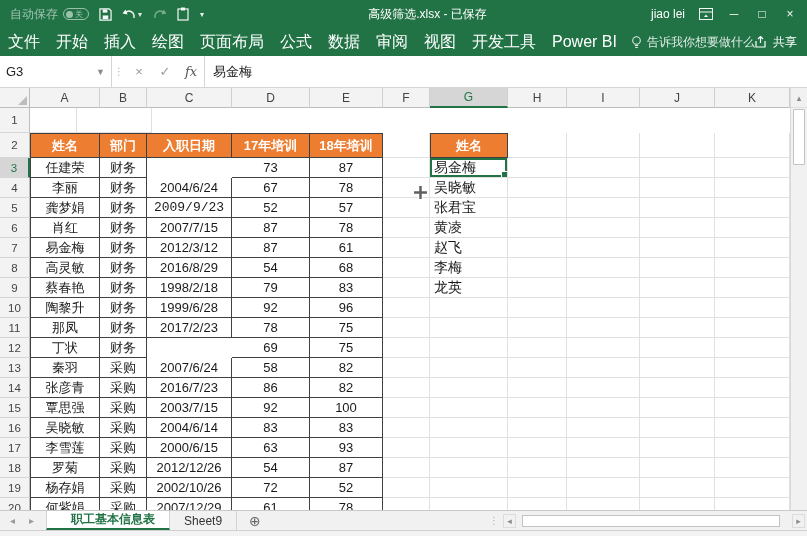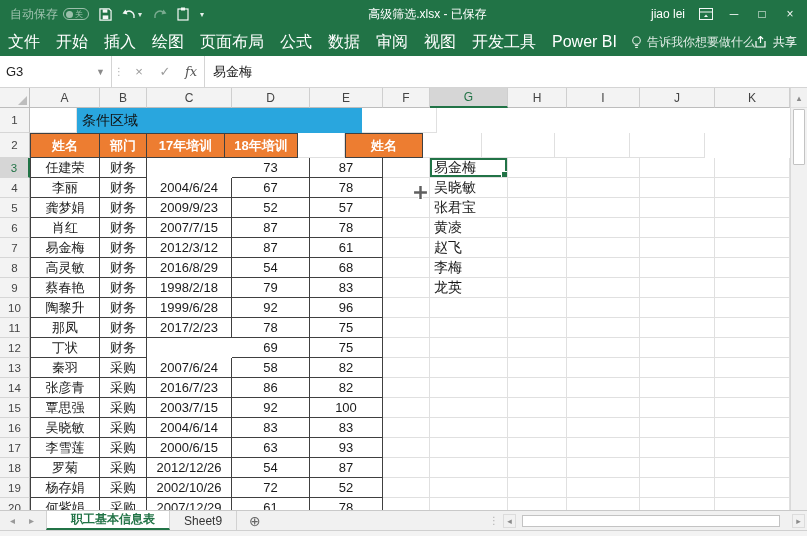--- a/index.html
+++ b/index.html
@@ -199,27 +199,27 @@
         <div class="ch selcol" style="width: 78px;">G</div>
         <div class="ch" style="width: 59px;">H</div>
         <div class="ch" style="width: 73px;">I</div>
         <div class="ch" style="width: 75px;">J</div>
         <div class="ch" style="width: 75px;">K</div>
       </div>
     <div class="gbody">
         <div class="grow" style="height: 25px;">
           <div class="rowhdr">1</div>
           <div class="cell" style="width: 47px;"></div>
-          <div class="cell blue" style="width: 285px;">条件区域</div>
           <div class="cell" style="width: 75px;"></div>
         </div>
         <div class="grow" style="height: 25px;">
           <div class="rowhdr">2</div>
           <div class="cell orange firstcol" style="width: 70px;">姓名</div>
           <div class="cell orange" style="width: 47px;">部门</div>
+          <div class="cell orange" style="width: 85px;">入职日期</div>
           <div class="cell orange" style="width: 78px;">17年培训</div>
           <div class="cell orange" style="width: 73px;">18年培训</div>
           <div class="cell" style="width: 47px;"></div>
           <div class="cell orange firstcol" style="width: 78px;">姓名</div>
           <div class="cell" style="width: 59px;"></div>
           <div class="cell" style="width: 73px;"></div>
           <div class="cell" style="width: 75px;"></div>
           <div class="cell" style="width: 75px;"></div>
         </div>
         <div class="grow" style="height: 20px;">
@@ -247,21 +247,21 @@
           <div class="cell crit" style="width: 78px;">吴晓敏</div>
           <div class="cell" style="width: 59px;"></div>
           <div class="cell" style="width: 73px;"></div>
           <div class="cell" style="width: 75px;"></div>
           <div class="cell" style="width: 75px;"></div>
         </div>
         <div class="grow" style="height: 20px;">
           <div class="rowhdr">5</div>
           <div class="cell tbl firstcol" style="width: 70px;">龚梦娟</div>
           <div class="cell tbl" style="width: 47px;">财务</div>
-          <div class="cell tbl" style="width: 85px;">2009/9/23</div>
+          <div class="cell tbl" style="width: 85px; font-family: Liberation Mono, monospace;">2009/9/23</div>
           <div class="cell tbl" style="width: 78px;">52</div>
           <div class="cell tbl" style="width: 73px;">57</div>
           <div class="cell" style="width: 47px;"></div>
           <div class="cell crit" style="width: 78px;">张君宝</div>
           <div class="cell" style="width: 59px;"></div>
           <div class="cell" style="width: 73px;"></div>
           <div class="cell" style="width: 75px;"></div>
           <div class="cell" style="width: 75px;"></div>
         </div>
         <div class="grow" style="height: 20px;">

